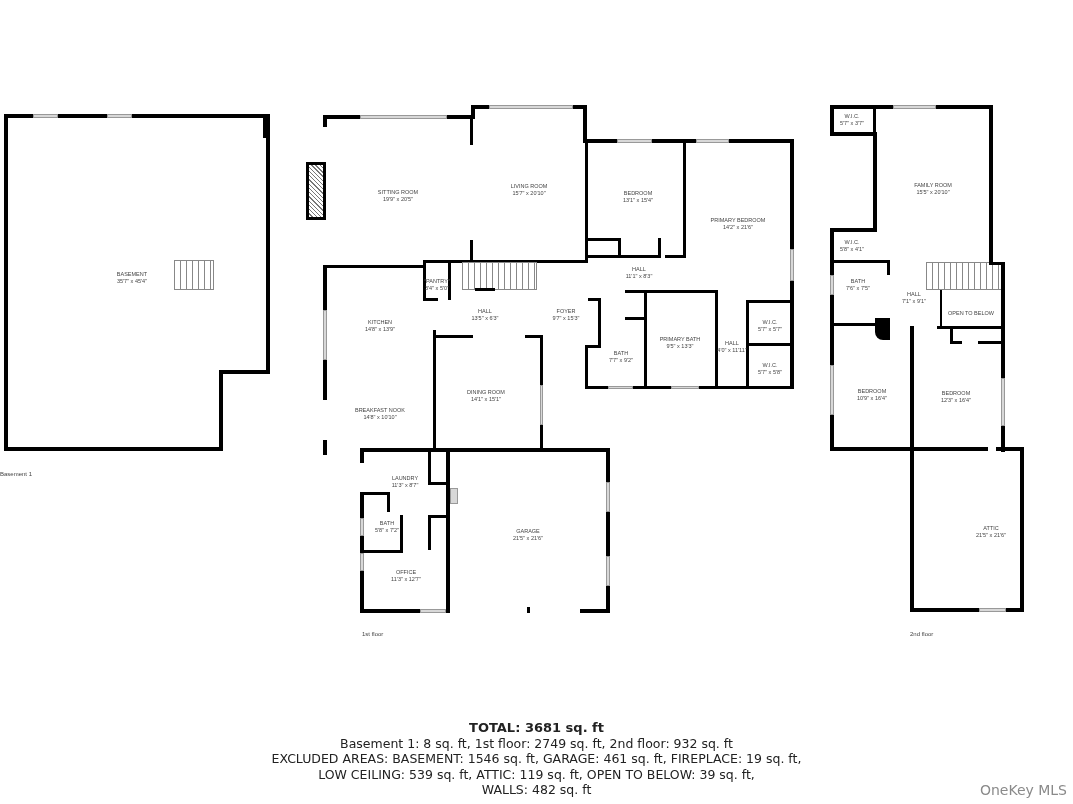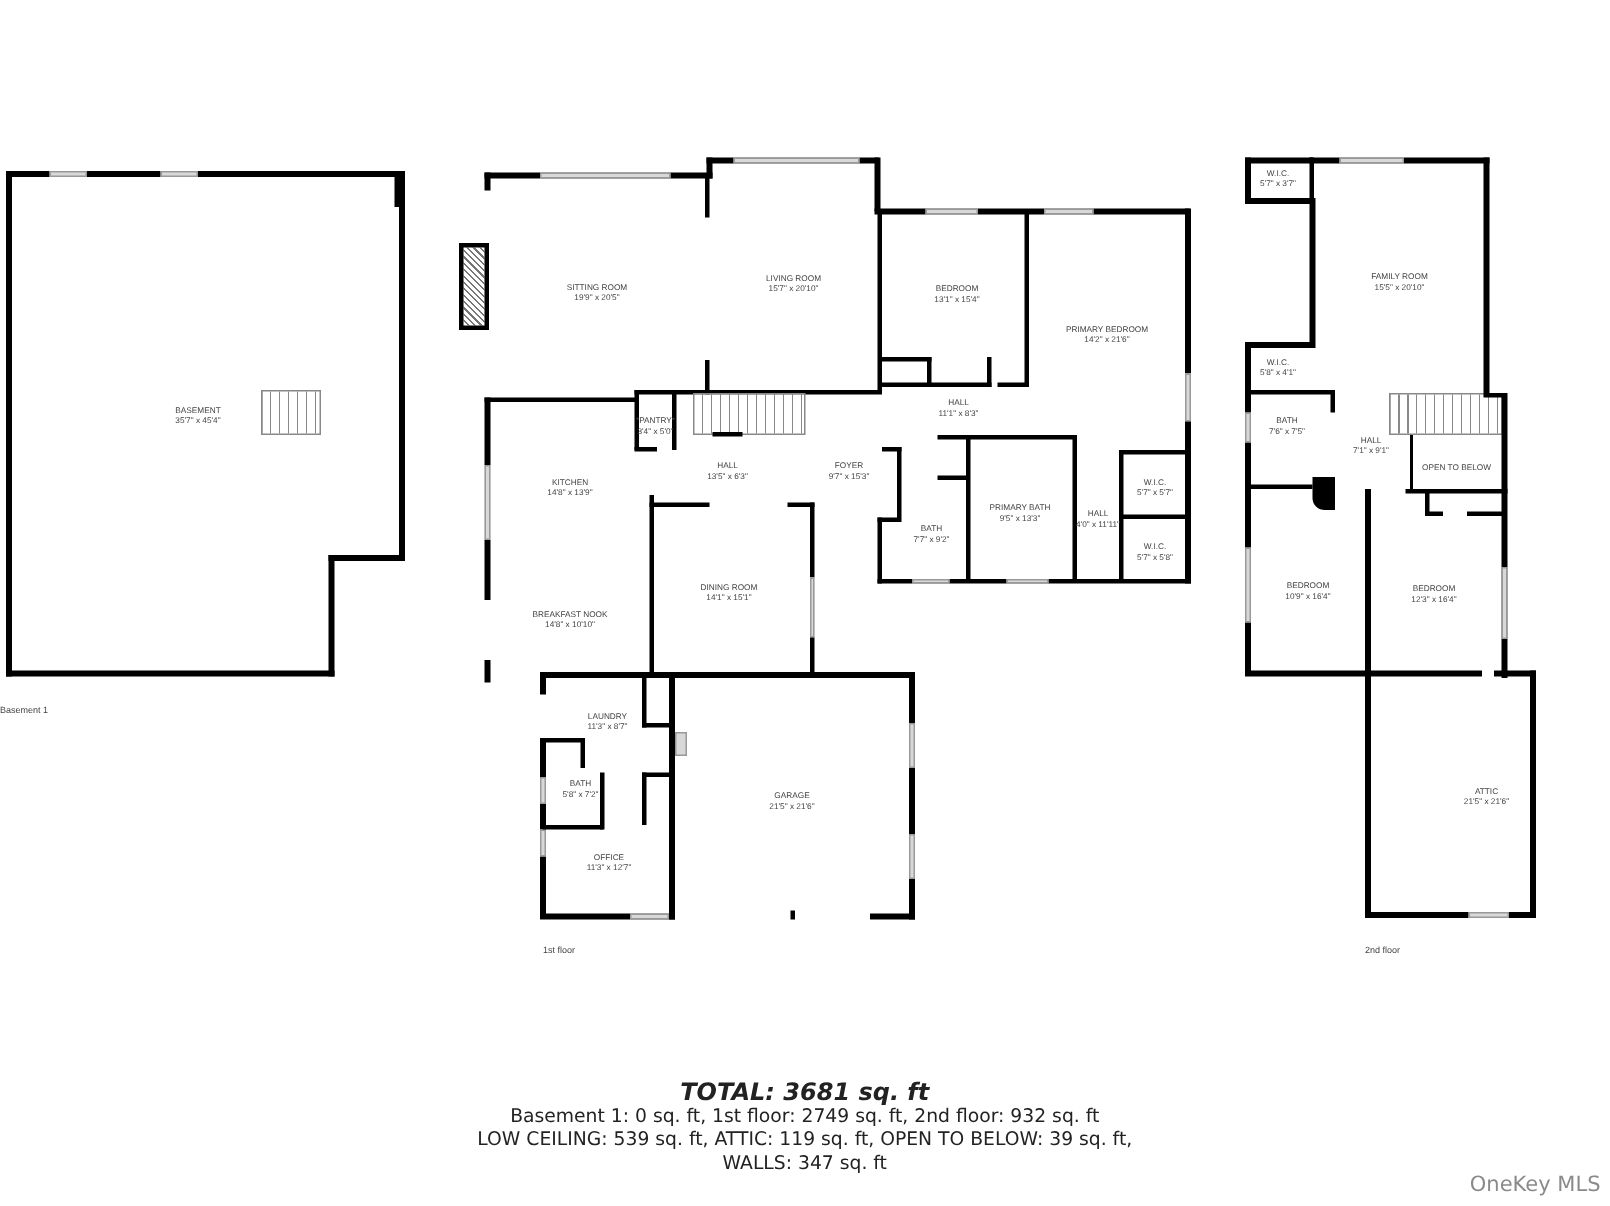--- a/index.html
+++ b/index.html
@@ -7,21 +7,21 @@
   .wall { position: absolute; background: #000; }
   .win { position: absolute; background: #d8d8d8; border: 1px solid #999; box-sizing: border-box; }
   .room-label { position: absolute; text-align: center; font-size: 5.5px; line-height: 7px; color: #444; transform: translate(-50%, -50%); white-space: nowrap; }
   .room-label .dim { display: block; }
   .floor-label { position: absolute; font-size: 6px; color: #444; }
   .stairs { position: absolute; border: 1px solid #888; box-sizing: border-box;
     background: repeating-linear-gradient(90deg, #fff 0, #fff 5px, #888 5px, #888 6px); }
   .fireplace { position: absolute; border: 3px solid #000; box-sizing: border-box;
     background: repeating-linear-gradient(45deg, #fff 0, #fff 2px, #777 2px, #777 3px); }
   .summary { position: absolute; left: 0; width: 1073px; top: 720px; text-align: center; font-family: "DejaVu Sans", sans-serif; font-size: 12.5px; line-height: 15.5px; color: #222; }
-  .summary .total { font-weight: bold; font-size: 16px; font-style: italic; }
+  .summary .total { font-weight: bold; font-size: 13px; }
   .watermark { position: absolute; right: 6px; bottom: 6px; font-family: "DejaVu Sans", sans-serif; font-size: 14px; color: #8a8a8a; }
 </style>
 </head>
 <body>
 
 <div>
   <div class="wall" style="left:4px;top:114px;width:266px;height:4px;"></div>
   <div class="wall" style="left:4px;top:114px;width:4px;height:337px;"></div>
   <div class="wall" style="left:4px;top:447px;width:219px;height:4px;"></div>
   <div class="wall" style="left:219px;top:370px;width:4px;height:81px;"></div>
@@ -193,18 +193,19 @@
   <div class="room-label" style="left:914px;top:298px;"><span>HALL</span><span class="dim">7'1" x 9'1"</span></div>
   <div class="room-label" style="left:971px;top:313px;"><span>OPEN TO BELOW</span></div>
   <div class="room-label" style="left:872px;top:395px;"><span>BEDROOM</span><span class="dim">10'9" x 16'4"</span></div>
   <div class="room-label" style="left:956px;top:397px;"><span>BEDROOM</span><span class="dim">12'3" x 16'4"</span></div>
   <div class="room-label" style="left:991px;top:532px;"><span>ATTIC</span><span class="dim">21'5" x 21'6"</span></div>
   <div class="floor-label" style="left:910px;top:631px;">2nd floor</div>
 </div>
 
 <div class="summary">
   <div class="total">TOTAL: 3681 sq. ft</div>
-  <div>Basement 1: 0 sq. ft, 1st floor: 2749 sq. ft, 2nd floor: 932 sq. ft</div>
+  <div>Basement 1: 8 sq. ft, 1st floor: 2749 sq. ft, 2nd floor: 932 sq. ft</div>
+  <div>EXCLUDED AREAS: BASEMENT: 1546 sq. ft, GARAGE: 461 sq. ft, FIREPLACE: 19 sq. ft,</div>
   <div>LOW CEILING: 539 sq. ft, ATTIC: 119 sq. ft, OPEN TO BELOW: 39 sq. ft,</div>
-  <div>WALLS: 347 sq. ft</div>
+  <div>WALLS: 482 sq. ft</div>
 </div>
 
 <div class="watermark">OneKey MLS</div>
 
 </body></html>

